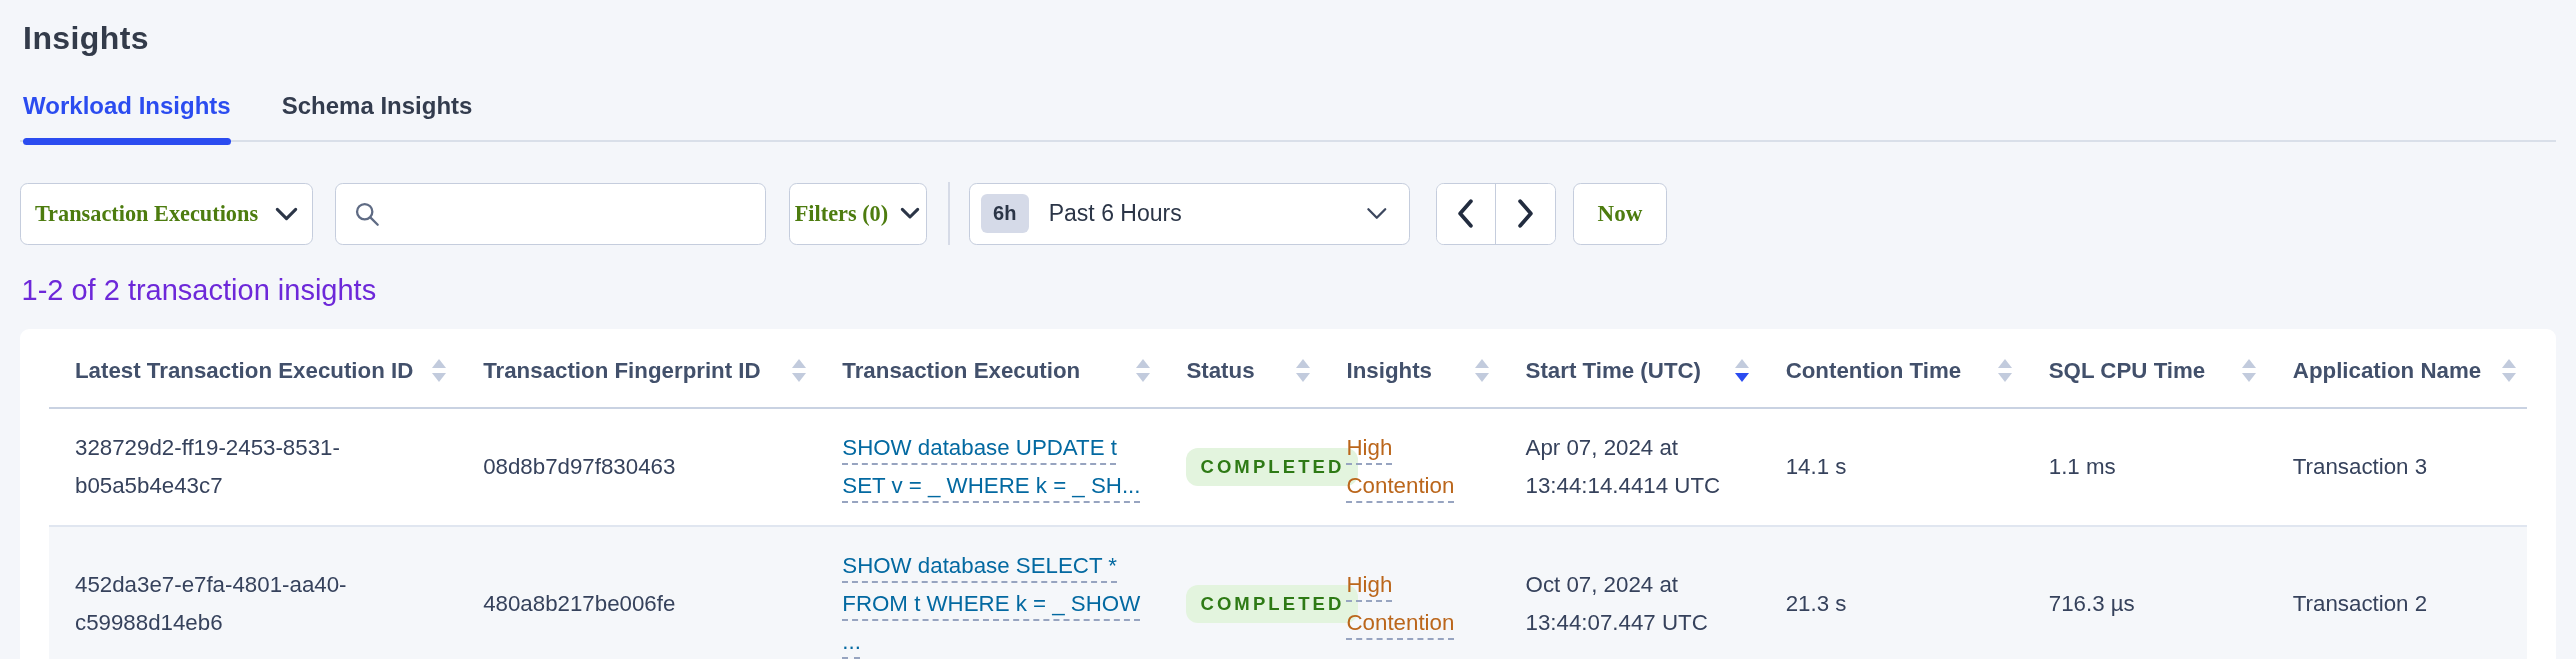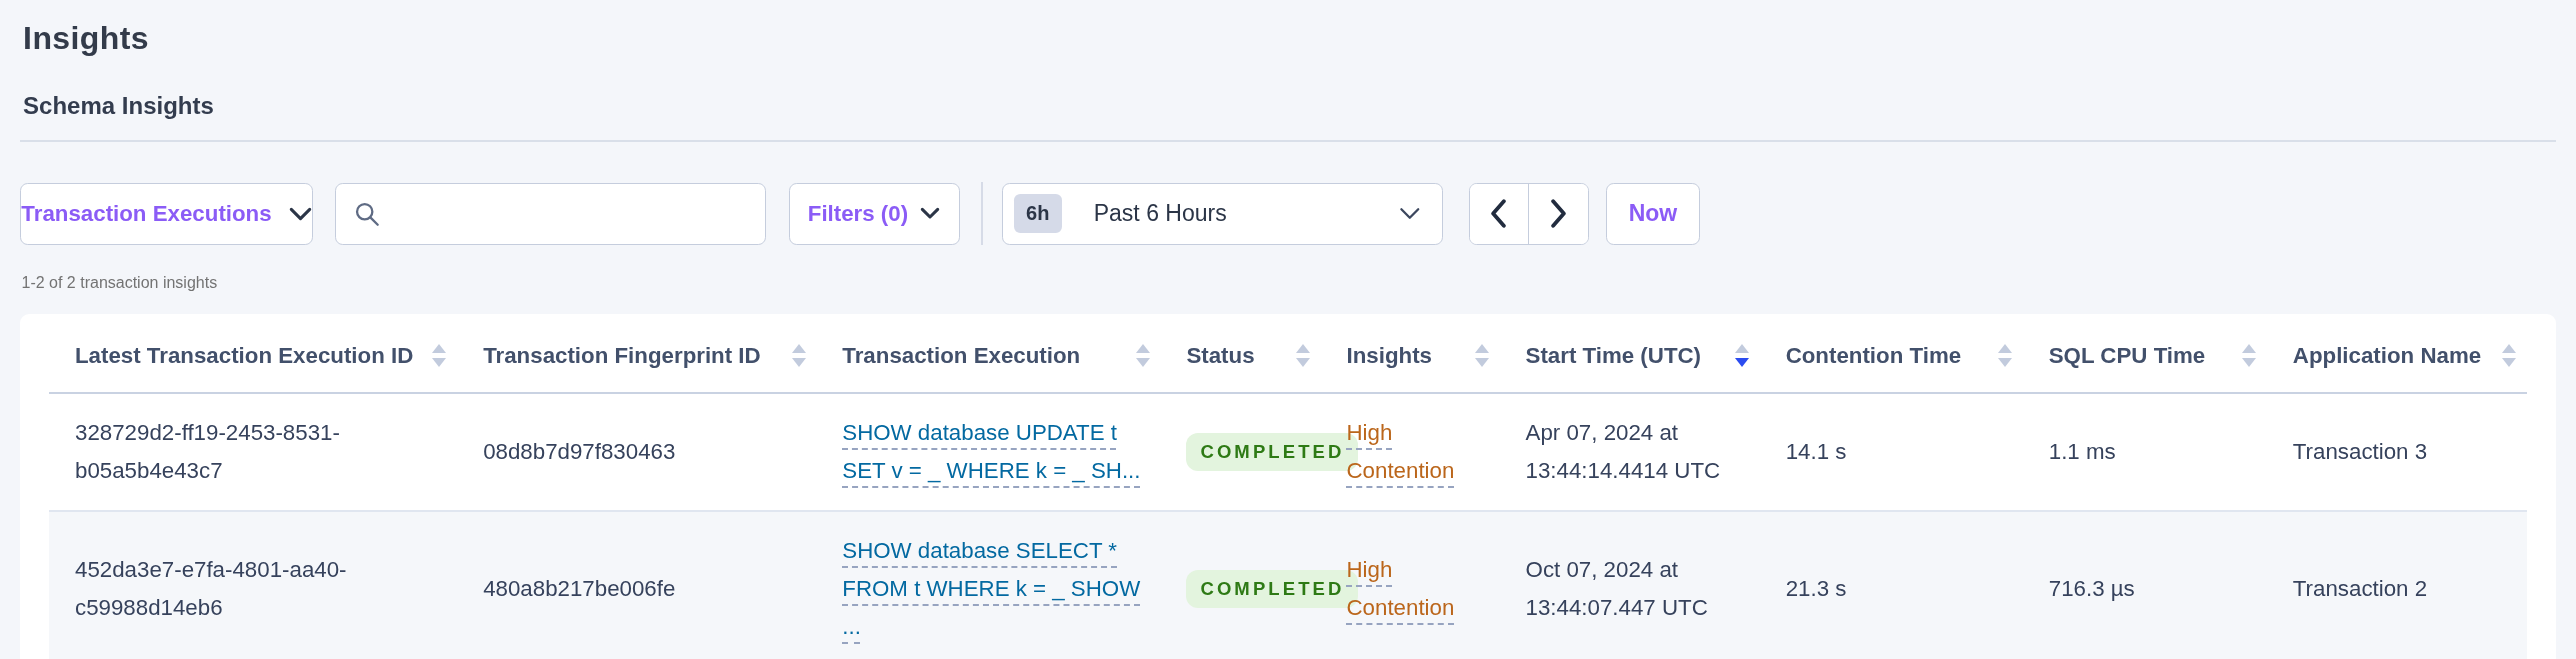--- a/index.html
+++ b/index.html
@@ -30,60 +30,60 @@
   .tab.active::after {
     content: ""; position: absolute; left: 0; right: 0; bottom: -4.6px;
     height: 7px; background: #2b4cf0; border-radius: 3.9px;
   }
 
   
   .toolbar { display: flex; align-items: center; margin-top: 40px; }
   .btn {
     height: 62px; background: #fff; border: 1.5px solid #c5cddd; border-radius: 7.7px;
     display: flex; align-items: center; justify-content: center;
-    font-size: 22.3px; font-weight: 700; color: #8b5cf6; cursor: pointer;
-    font-family: Liberation Sans, sans-serif;
+    font-size: 22.3px; font-weight: 700; color: #4d7c0f; cursor: pointer;
+    font-family: Liberation Serif, serif;
   }
   .type-select { width: 293px; gap: 17px; }
   .search-box {
     width: 431px; height: 62px; margin-left: 21.6px; background: #fff;
     border: 1.5px solid #c5cddd; border-radius: 7.7px;
     display: flex; align-items: center; padding: 0 18.5px; gap: 14px;
   }
   .search-box input {
     border: none; outline: none; background: transparent; width: 100%;
     font-size: 23px; color: #36425c; font-family: inherit;
   }
   .search-box input::placeholder { color: #8a96b0; }
-  .filters-btn { width: 171px; margin-left: 23px; gap: 12.3px; }
+  .filters-btn { width: 138px; margin-left: 23px; gap: 12.3px; }
   .vdivider { width: 2.3px; height: 63px; background: #d6dbe7; margin: 0 18.5px 0 21.6px; }
   .time-select {
     width: 441px; height: 62px; background: #fff; border: 1.5px solid #c5cddd;
     border-radius: 7.7px; display: flex; align-items: center;
     padding: 0 21.6px 0 10.8px; cursor: pointer;
   }
   .badge-6h {
     background: #d5dae8; border-radius: 6.2px; padding: 7.7px 12.3px;
-    font-size: 20px; font-weight: 700; color: #2b3547; margin-right: 32px;
+    font-size: 20px; font-weight: 700; color: #2b3547; margin-right: 20px;
   }
   .time-label { font-size: 23px; font-weight: 500; color: #2b3547; }
   .time-select .chev { margin-left: auto; }
   .pager {
     display: flex; margin-left: 26px; height: 62px;
     border: 1.5px solid #c5cddd; border-radius: 7.7px; background: #fff; overflow: hidden;
   }
   .pager .pg-btn {
     width: 59px; border: none; background: #fff; cursor: pointer;
     display: flex; align-items: center; justify-content: center;
   }
   .pager .pg-btn:first-child { border-right: 1.5px solid #c5cddd; }
   .now-btn { width: 94px; margin-left: 17px; font-weight: 600; font-size: 23px; }
 
   
-  .summary { margin-top: 29px; font-size: 16px; color: #737373; margin-left: 1.5px; }
+  .summary { margin-top: 29px; font-size: 29px; color: #6d28d9; margin-left: 1.5px; }
 
   
   .card {
     background: #fff; border-radius: 9.2px; margin-top: 21.6px;
     padding: 0 29px; min-height: 362px;
   }
   table { width: 100%; border-collapse: collapse; table-layout: fixed; }
   th {
     text-align: right; vertical-align: middle;
     padding: 29px 10.8px 23px 26px;
@@ -125,20 +125,21 @@
   }
 </style>
 </head>
 <body>
 
 <div class="page">
 
   <div class="page-title">Insights</div>
 
   <div class="tabs">
+    <div class="tab active">Workload Insights</div>
     <div class="tab">Schema Insights</div>
   </div>
 
   <div class="toolbar">
 
     <button class="btn type-select">
       <span>Transaction Executions</span>
       <svg class="chev" width="23" height="14" viewBox="0 0 30 18">
           <polyline points="3,3 15,15 27,3" fill="none" stroke="#2b3547" stroke-width="4" stroke-linecap="round" stroke-linejoin="round"></polyline>
         </svg>

